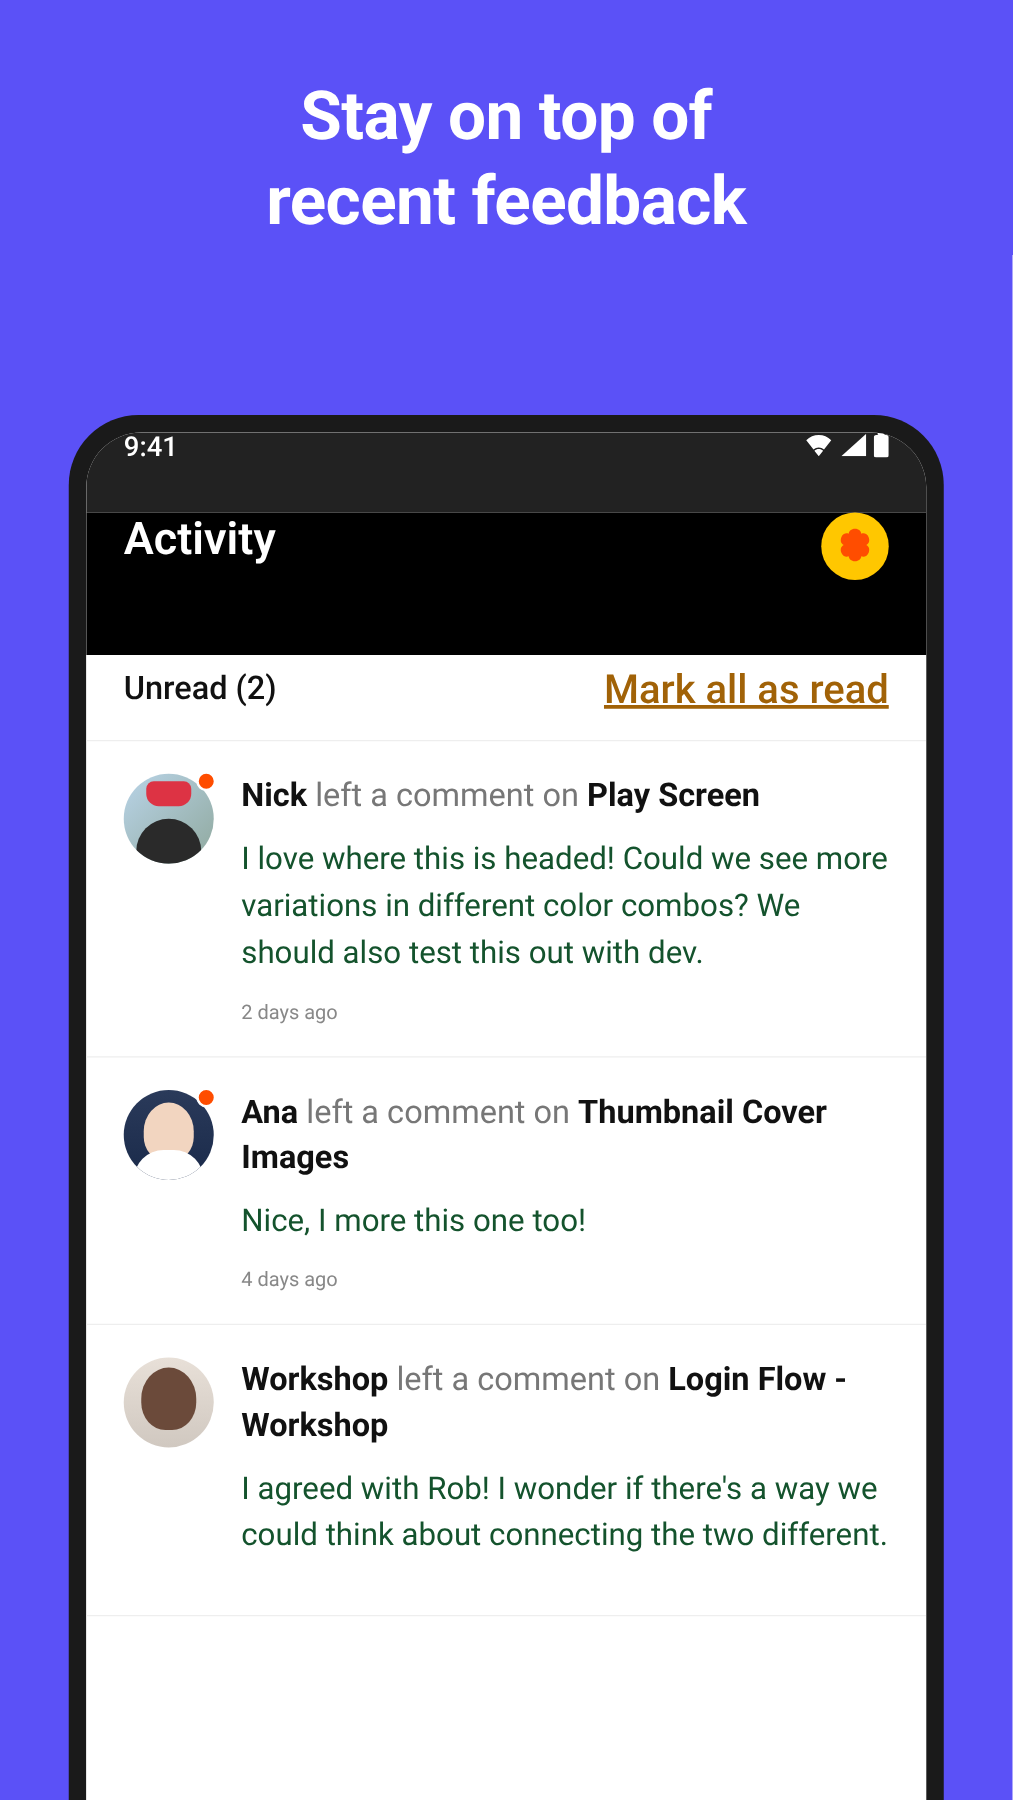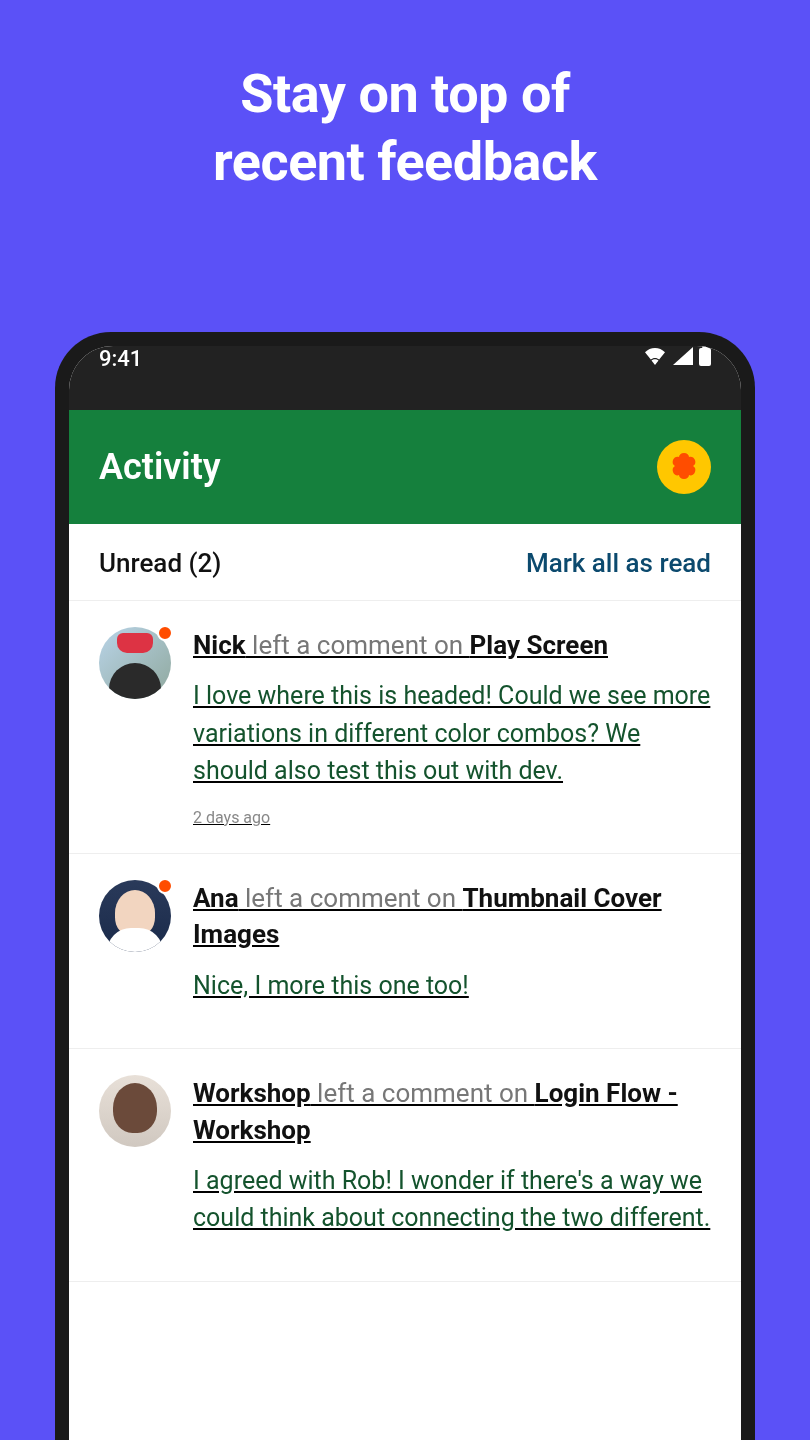--- a/index.html
+++ b/index.html
@@ -52,24 +52,23 @@
     .status-time {
       font-size: 22px;
       font-weight: 500;
     }
     .status-icons {
       display: flex;
       align-items: center;
       gap: 6px;
     }
     .header-bar {
-      background: #15803d;
+      background: #000000;
       height: 114px;
       display: flex;
-      align-items: center;
       justify-content: space-between;
       padding: 0 30px;
     }
     .header-title {
       color: #fff;
       font-size: 36px;
       font-weight: 600;
     }
     .profile-btn {
       width: 54px;
@@ -84,40 +83,40 @@
     .profile-btn svg { width: 32px; height: 32px; }
     .content {
       flex: 1;
       background: #fff;
       overflow: hidden;
     }
     .filter-bar {
       display: flex;
       align-items: center;
       justify-content: space-between;
-      padding: 24px 30px 22px;
+      padding: 8px 30px 22px;
       border-bottom: 1px solid #eee;
       gap: 28px;
     }
     .filter-label {
       font-size: 26px;
       font-weight: 500;
       color: #111;
     }
     .mark-read {
-      font-size: 26px;
+      font-size: 32px;
       font-weight: 500;
-      color: #0c4a6e;
+      color: #a16207;
+      text-decoration: underline;
     }
     .list-item {
       display: flex;
       padding: 26px 30px 26px 30px;
       border-bottom: 1px solid #eee;
       gap: 22px;
-      text-decoration: underline;
     }
     .avatar-wrap {
       position: relative;
       flex-shrink: 0;
     }
     .avatar {
       width: 72px;
       height: 72px;
       border-radius: 50%;
       background: #ccc;
@@ -231,20 +230,21 @@
       <div class="list-item">
         <div class="avatar-wrap">
           <div class="avatar ana"></div>
           <div class="unread-dot"></div>
         </div>
         <div class="item-body">
           <div class="item-title">
             <span class="strong">Ana</span><span class="sep"> left a comment on </span><span class="strong">Thumbnail Cover Images</span>
           </div>
           <div class="item-text">Nice, I more this one too!</div>
+          <div class="item-time">4 days ago</div>
         </div>
       </div>
 
       <div class="list-item">
         <div class="avatar-wrap">
           <div class="avatar bersebel"></div>
         </div>
         <div class="item-body">
           <div class="item-title">
             <span class="strong">Workshop</span><span class="sep"> left a comment on </span><span class="strong">Login Flow - Workshop</span>

